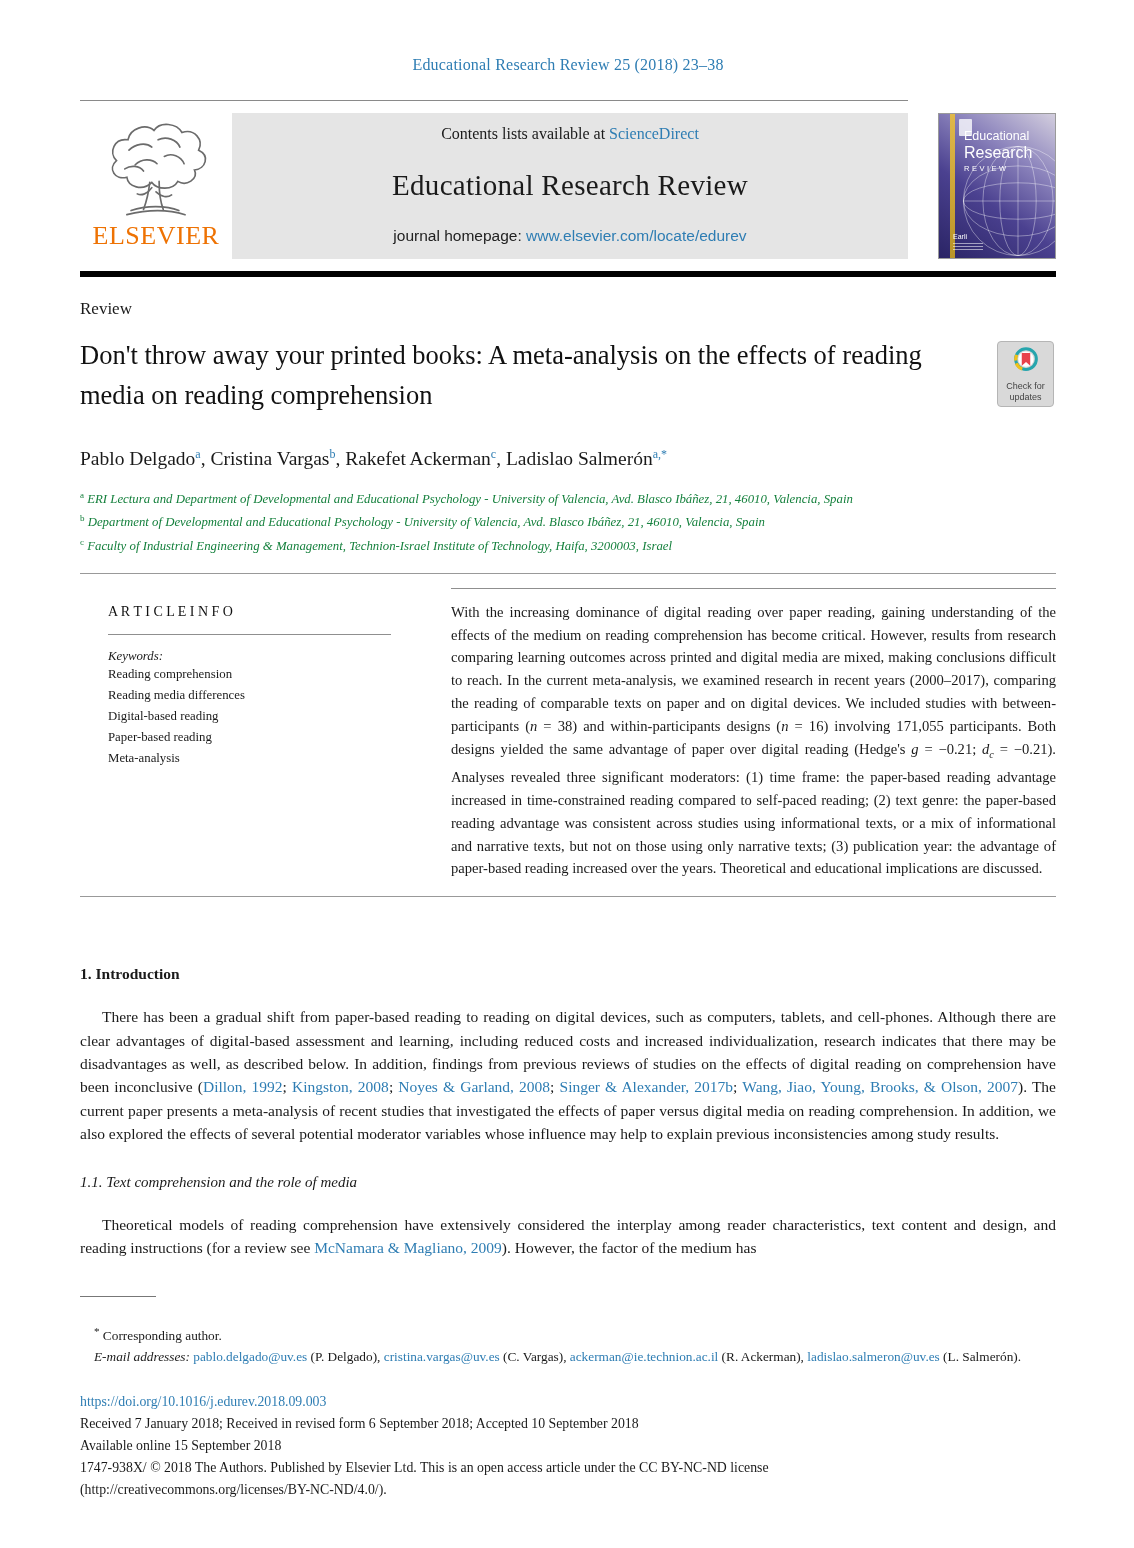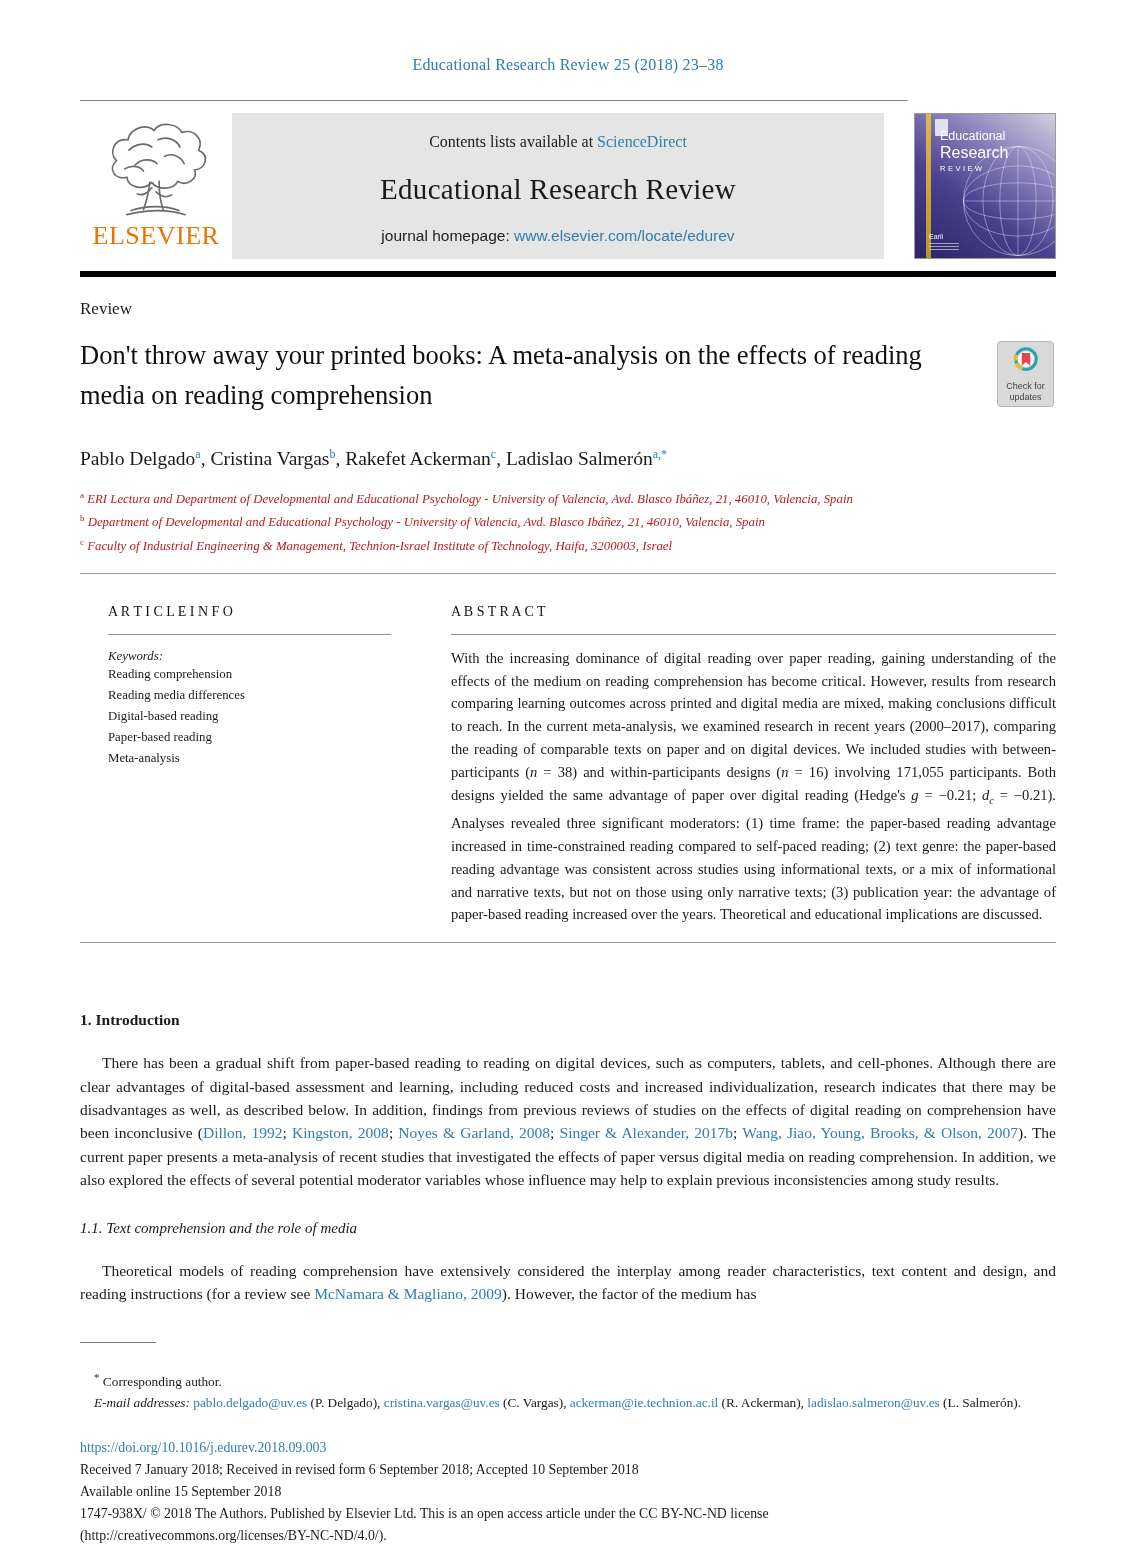--- a/index.html
+++ b/index.html
@@ -17,26 +17,26 @@
   .teal { color:#2e7db3; }
   .link { color:#2e7db3; cursor:pointer; text-decoration:none; }
   .header-citation { text-align:center; font-size:16px; letter-spacing:0.2px; }
   .top-rule { width:828px; border-top:1px solid #8a8a8a; margin-top:26px; }
 
   .banner-row { display:flex; margin-top:12px; height:146px; }
   .logo-block { width:152px; display:flex; flex-direction:column; align-items:center; justify-content:center; padding-bottom:2px; }
   .logo-block svg { width:132px; height:104px; }
   .elsevier-wordmark { font-size:26px; color:#ee7203; letter-spacing:0.5px; margin-top:-2px; font-family:"Liberation Serif", serif; }
 
-  .banner-box { flex:1; background:#e5e5e5; margin-right:30px; display:flex; flex-direction:column; align-items:center; justify-content:space-between; padding:20px 10px 14px 10px; }
+  .banner-box { flex:1; background:#e5e5e5; margin-right:30px; display:flex; flex-direction:column; align-items:center; justify-content:space-between; padding:12px 10px 14px 10px; }
   .contents-line { font-size:16px; }
   .journal-title { font-size:29px; letter-spacing:0.3px; }
   .homepage-line { font-family:"Liberation Sans", sans-serif; font-size:15.5px; color:#222; }
 
-  .cover { position:relative; width:142px; height:146px; border:1px solid #9a9a9a;
+  .cover { position:relative; width:118px; height:146px; border:1px solid #9a9a9a;
     background:linear-gradient(215deg,#d3cede 0%,#8d85bd 30%,#4b4190 60%,#2a2465 100%);
     overflow:hidden; flex:none; }
   .cover-stripe { position:absolute; left:11px; top:0; bottom:0; width:5px; background:linear-gradient(180deg,#e0b84a,#b99428); }
   .cover-mini-logo { position:absolute; left:20px; top:5px; width:13px; height:17px; background:rgba(245,245,250,0.85); border-radius:1px; }
   .cover-globe { position:absolute; right:-28px; top:22px; width:130px; height:130px; }
   .cover-title { position:absolute; left:25px; top:16px; color:#fff; font-family:"Liberation Sans", sans-serif; line-height:1.08; }
   .cover-title .l1 { font-size:12.5px; }
   .cover-title .l2 { font-size:16px; }
   .cover-title .l3 { font-size:7.5px; letter-spacing:2.5px; margin-top:4px; }
   .cover-earli { position:absolute; left:14px; bottom:18px; color:#fff; font-family:"Liberation Sans", sans-serif; font-size:7px; }
@@ -50,21 +50,21 @@
   .title-row { position:relative; margin-top:16px; }
   .article-title { width:870px; font-size:26.5px; line-height:40px; color:#111; }
   .badge { position:absolute; right:2px; top:6px; width:57px; height:66px; background:#d9d9d9; border:1px solid #b5b5b5; border-radius:4px; text-align:center; cursor:pointer; padding-top:3px; }
   .badge svg { width:34px; height:32px; }
   .badge-label { font-family:"Liberation Sans", sans-serif; font-size:9px; line-height:10.5px; color:#444; white-space:pre-line; }
 
   .authors { margin-top:31px; font-size:19.5px; }
   .authors sup { font-size:12px; color:#2e7db3; cursor:pointer; }
 
   .affiliations { margin-top:16px; }
-  .affil { font-style:italic; font-size:12.8px; line-height:19.5px; color:#b91c1c; }
+  .affil { font-style:italic; font-size:12.8px; line-height:19.5px; color:#15803d; }
   .affil sup { font-size:9px; font-style:normal; }
 
   .full-rule { border-top:1px solid #999; margin-top:16px; }
 
   .info-abstract { display:flex; }
   .col-info { width:283px; flex:none;margin-left:28px; }
   .col-gap { width:60px; flex:none; }
   .col-abs { flex:1; }
   .col-heading { font-size:14px; padding-top:30px; color:#111; }
   .col-rule { border-top:1.5px solid #8f8f8f; margin-top:14px; }
@@ -180,21 +180,20 @@
       <div class="col-rule"></div>
       <div class="keywords-label">Keywords:</div>
       <div class="keyword">Reading comprehension</div>
       <div class="keyword">Reading media differences</div>
       <div class="keyword">Digital-based reading</div>
       <div class="keyword">Paper-based reading</div>
       <div class="keyword">Meta-analysis</div>
     </div>
     <div class="col-gap"></div>
     <div class="col-abs">
-      <div class="col-heading">A B S T R A C T</div>
       <div class="col-rule"></div>
       <div class="abstract-text"><span>With the increasing dominance of digital reading over paper reading, gaining understanding of the effects of the medium on reading comprehension has become critical. However, results from research comparing learning outcomes across printed and digital media are mixed, making conclusions difficult to reach. In the current meta-analysis, we examined research in recent years (2000–2017), comparing the reading of comparable texts on paper and on digital devices. We included studies with between-participants (</span><span class="seg-i">n</span><span> = 38) and within-participants designs (</span><span class="seg-i">n</span><span> = 16) involving 171,055 participants. Both designs yielded the same advantage of paper over digital reading (Hedge's </span><span class="seg-i">g</span><span> = −0.21; </span><span class="seg-i">d</span><sub class="seg-sub">c</sub><span> = −0.21). Analyses revealed three significant moderators: (1) time frame: the paper-based reading advantage increased in time-constrained reading compared to self-paced reading; (2) text genre: the paper-based reading advantage was consistent across studies using informational texts, or a mix of informational and narrative texts, but not on those using only narrative texts; (3) publication year: the advantage of paper-based reading increased over the years. Theoretical and educational implications are discussed.</span></div>
     </div>
   </div>
 
   <div class="full-rule"></div>
 
   <div class="body-heading">1. Introduction</div>
   <div class="body-para"><span>There has been a gradual shift from paper-based reading to reading on digital devices, such as computers, tablets, and cell-phones. Although there are clear advantages of digital-based assessment and learning, including reduced costs and increased individualization, research indicates that there may be disadvantages as well, as described below. In addition, findings from previous reviews of studies on the effects of digital reading on comprehension have been inconclusive (</span><span class="seg-link">Dillon, 1992</span><span>; </span><span class="seg-link">Kingston, 2008</span><span>; </span><span class="seg-link">Noyes &amp; Garland, 2008</span><span>; </span><span class="seg-link">Singer &amp; Alexander, 2017b</span><span>; </span><span class="seg-link">Wang, Jiao, Young, Brooks, &amp; Olson, 2007</span><span>). The current paper presents a meta-analysis of recent studies that investigated the effects of paper versus digital media on reading comprehension. In addition, we also explored the effects of several potential moderator variables whose influence may help to explain previous inconsistencies among study results.</span></div>
 

